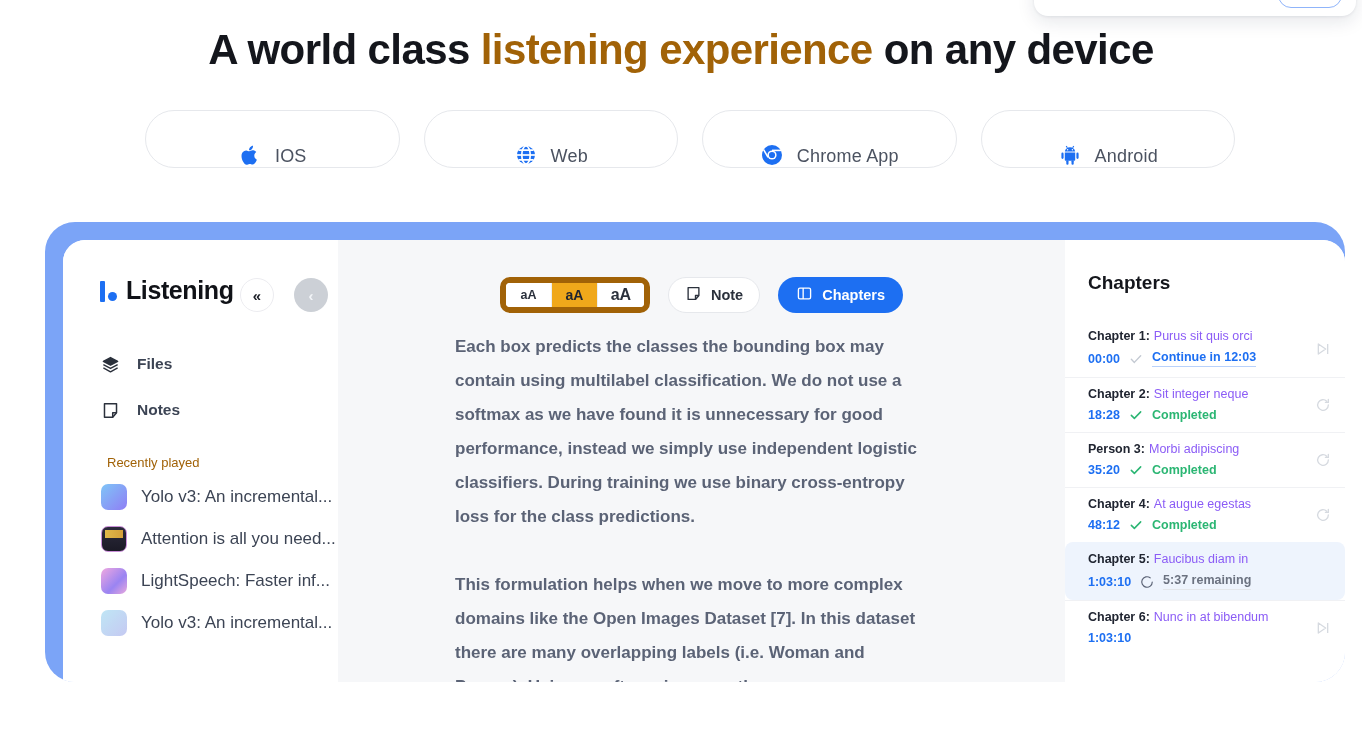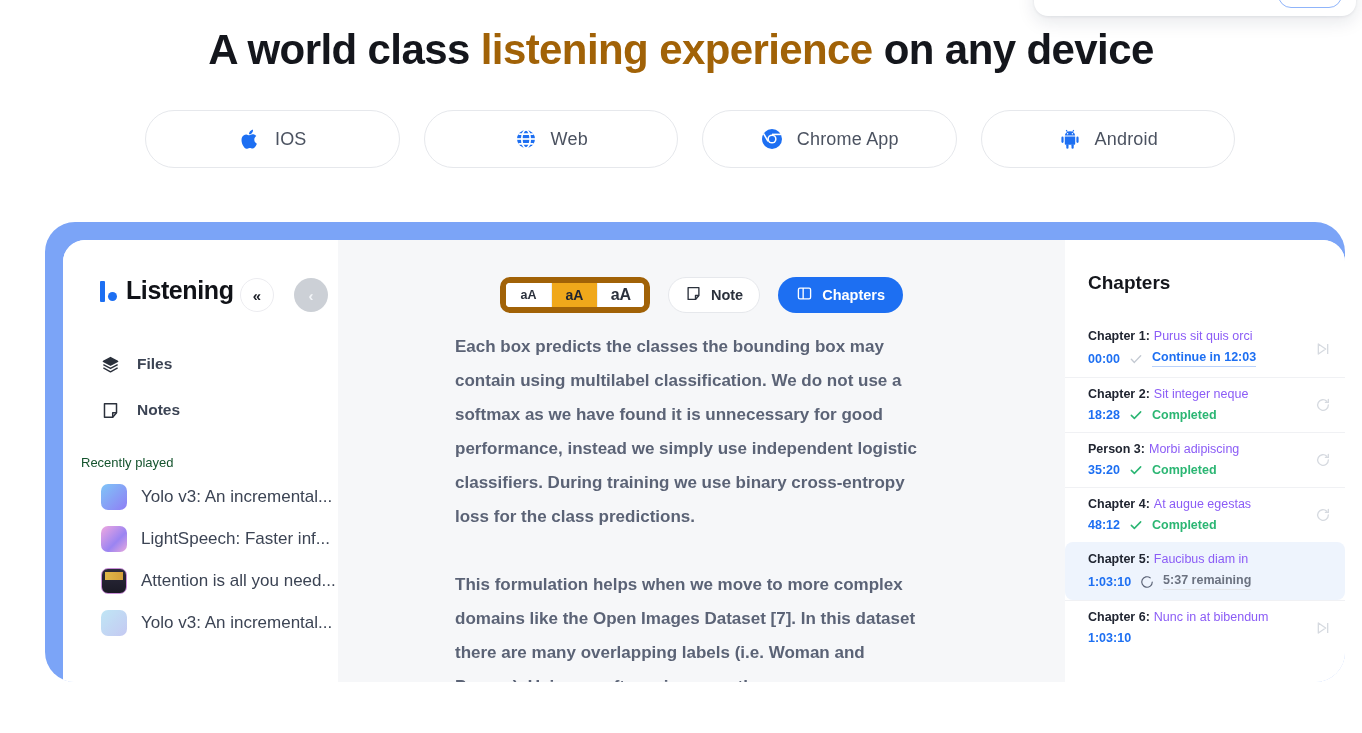--- a/index.html
+++ b/index.html
@@ -49,21 +49,21 @@
     display: flex;
     gap: 24px;
   }
   .pill {
     flex: 1 1 0;
     height: 58px;
     border: 1px solid #e6e8ec;
     border-radius: 29px;
     background: #fff;
     display: flex;
-    align-items: center;
+    align-items: flex-end;
     justify-content: center;
     gap: 13px;
     cursor: pointer;
   }
   .pill-label {
     font-size: 18px;
     color: #4b5260;
     letter-spacing: .2px;
   }
   .pill-icon { width: 24px; height: 24px; display: block; }
@@ -110,23 +110,23 @@
 
   .nav { margin-top: 36px; }
   .nav-item {
     display: flex; align-items: center; gap: 17px;
     height: 46px; padding-left: 38px; cursor: pointer;
   }
   .nav-label { font-size: 15.5px; color: #3c4454; font-weight: 600; }
   .nav-icon { width: 19px; height: 19px; display: block; }
 
   .recent-title {
-    padding: 22px 0 6px 18px;
+    padding: 22px 0 6px 44px;
     font-size: 13px;
-    color: #14532d;
+    color: #a16207;
   }
   .recent-item {
     display: flex; align-items: center; gap: 14px;
     height: 42px; padding-left: 38px; cursor: pointer;
   }
   .thumb { width: 26px; height: 26px; border-radius: 7px; flex: 0 0 26px; }
   .thumb.t1 { background: linear-gradient(135deg,#7fc5f7 0%, #8f7ef5 100%); }
   .thumb.t2 { background: linear-gradient(135deg,#f0a8e0 0%, #9a84f2 60%, #e9a9dd 100%); }
   .thumb.t3 {
     background:
@@ -363,26 +363,26 @@
         </div>
       </nav>
 
       <div class="recent-title">Recently played</div>
 
       <div class="recent-item">
         <span class="thumb t1"></span>
         <span class="recent-label">Yolo v3: An incremental...</span>
       </div>
       <div class="recent-item">
+        <span class="thumb t3"></span>
+        <span class="recent-label">Attention is all you need...</span>
+      </div>
+      <div class="recent-item">
         <span class="thumb t2"></span>
         <span class="recent-label">LightSpeech: Faster inf...</span>
-      </div>
-      <div class="recent-item">
-        <span class="thumb t3"></span>
-        <span class="recent-label">Attention is all you need...</span>
       </div>
       <div class="recent-item">
         <span class="thumb t4"></span>
         <span class="recent-label">Yolo v3: An incremental...</span>
       </div>
     </aside>
 
     <main class="reader">
 
       <div class="collapse-btns">

